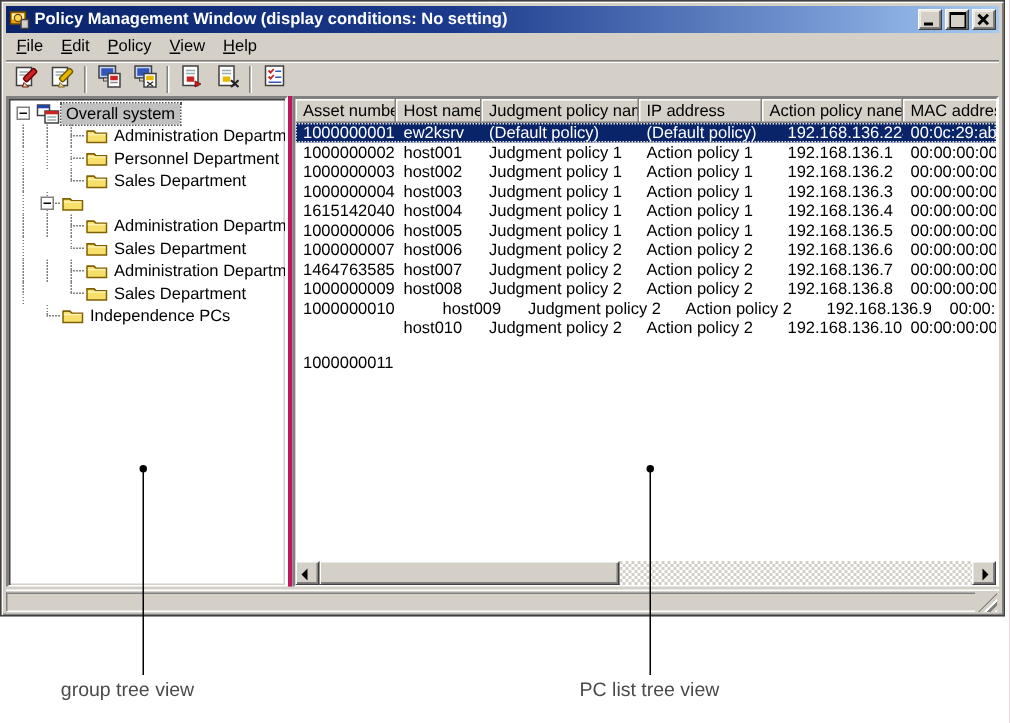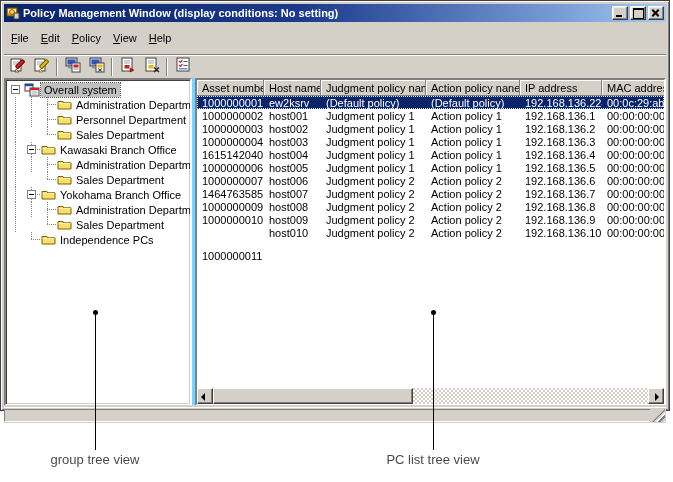--- a/index.html
+++ b/index.html
@@ -22,32 +22,32 @@
     border:1px solid; border-color:#fff #404040 #404040 #fff;
     box-shadow: inset -1px -1px 0 #808080, inset 1px 1px 0 #ecebe5; }
   .win-btn.min::before { content:""; position:absolute; left:3px; bottom:2px; width:6px; height:2px; background:#000; }
   .win-btn.max::before { content:""; position:absolute; left:2px; top:1px; width:9px; height:8px;
     border:1px solid #000; border-top-width:2px; }
   .win-btn.close::before,.win-btn.close::after { content:""; position:absolute; left:2px; top:5px;
     width:9px; height:2px; background:#000; }
   .win-btn.close::before { transform:rotate(45deg); }
   .win-btn.close::after { transform:rotate(-45deg); }
 
-  .menubar { height:32px; display:flex; align-items:center; padding-left:1px; background:#d4d0c8; }
+  .menubar { height:18px; display:flex; align-items:center; padding-left:1px; background:#d4d0c8; }
   .menu-item { font-size:11px; padding:2px 6px; color:#000; }
   .menu-item u { text-decoration:underline; }
 
   .toolbar { height:24px; display:flex; align-items:center; gap:1px; padding:1px 2px;
     border-top:1px solid #808080; box-shadow:0 1px 0 #fff inset; background:#d4d0c8; }
   .tool-btn { width:23px; height:21px; display:flex; align-items:center; justify-content:center; }
   .tool-sep { width:2px; height:18px; margin:0 2px;
     border-left:1px solid #808080; border-right:1px solid #fff; }
 
   
-  .main { position:relative; height:328px; background:#7dd3fc; }
+  .main { position:relative; height:328px; background:#be185d; }
   .pane { position:absolute; top:0; bottom:0; background:#fff;
     border:2px solid; border-color:#808080 #fff #fff #808080;
     box-shadow: inset 1px 1px 0 #404040, inset -1px -1px 0 #d4d0c8; overflow:hidden; }
   .tree-pane { left:0; width:188px; }
   .list-pane { left:191px; right:0; }
 
   
   .tree { padding:2px 0 0 2px; }
   .tree-row { display:flex; align-items:center; height:15px; white-space:nowrap; }
   .slot { width:16px; height:15px; flex:0 0 auto; position:relative; }
@@ -287,21 +287,20 @@
                 <div class="h-stub"></div>
                 <div class="expander"></div>
               </div>
               <div class="tree-icon">
                 <svg width="15" height="13" viewBox="0 0 15 13">
                   <path d="M1 3.5 L1 11 L14 11 L14 4.8 L7 4.8 L5.6 3.5 Z" fill="#f7df6c" stroke="#806000"></path>
                   <path d="M1 3.5 L5.6 3.5 L7 4.8" fill="none" stroke="#806000"></path>
                   <line x1="1.6" y1="5.6" x2="13.4" y2="5.6" stroke="#fdf3b5"></line>
                 </svg>
               </div>
-              <div class="tree-label">Kawasaki Branch Office</div>
             </div>
             <div class="tree-row">
               <div class="slot vline"></div>
               <div class="slot vline"></div>
               <div class="slot conn">
                 <div class="v-top"></div>
                 <div class="v-bot"></div>
                 <div class="h-stub"></div>
               </div>
               <div class="tree-icon">
@@ -321,37 +320,20 @@
                 <div class="h-stub"></div>
               </div>
               <div class="tree-icon">
                 <svg width="15" height="13" viewBox="0 0 15 13">
                   <path d="M1 3.5 L1 11 L14 11 L14 4.8 L7 4.8 L5.6 3.5 Z" fill="#f7df6c" stroke="#806000"></path>
                   <path d="M1 3.5 L5.6 3.5 L7 4.8" fill="none" stroke="#806000"></path>
                   <line x1="1.6" y1="5.6" x2="13.4" y2="5.6" stroke="#fdf3b5"></line>
                 </svg>
               </div>
               <div class="tree-label">Sales Department</div>
-            </div>
-            <div class="tree-row">
-              <div class="slot vline"></div>
-              <div class="slot conn">
-                <div class="v-top"></div>
-                <div class="v-bot"></div>
-                <div class="h-stub"></div>
-                <div class="expander"></div>
-              </div>
-              <div class="tree-icon">
-                <svg width="15" height="13" viewBox="0 0 15 13">
-                  <path d="M1 3.5 L1 11 L14 11 L14 4.8 L7 4.8 L5.6 3.5 Z" fill="#f7df6c" stroke="#806000"></path>
-                  <path d="M1 3.5 L5.6 3.5 L7 4.8" fill="none" stroke="#806000"></path>
-                  <line x1="1.6" y1="5.6" x2="13.4" y2="5.6" stroke="#fdf3b5"></line>
-                </svg>
-              </div>
-              <div class="tree-label">Yokohama Branch Office</div>
             </div>
             <div class="tree-row">
               <div class="slot vline"></div>
               <div class="slot vline"></div>
               <div class="slot conn">
                 <div class="v-top"></div>
                 <div class="v-bot"></div>
                 <div class="h-stub"></div>
               </div>
               <div class="tree-icon">
@@ -395,22 +377,22 @@
               <div class="tree-label">Independence PCs</div>
             </div>
           </div>
       </div>
 
       <div class="pane list-pane">
         <div class="lv-header">
             <div class="lv-hcell" style="width: 67px;">Asset number</div>
             <div class="lv-hcell" style="width: 57px;">Host name</div>
             <div class="lv-hcell" style="width: 105px;">Judgment policy name</div>
+            <div class="lv-hcell" style="width: 82px;">IP address</div>
             <div class="lv-hcell" style="width: 94px;">Action policy nane</div>
-            <div class="lv-hcell" style="width: 82px;">IP address</div>
             <div class="lv-hcell" style="width: 110px;">MAC address</div>
           </div>
         <div class="lv-body">
             <div class="lv-row selected">
               <div class="lv-cell" style="width: 67px;">1000000001</div>
               <div class="lv-cell" style="width: 57px;">ew2ksrv</div>
               <div class="lv-cell" style="width: 105px;">(Default policy)</div>
               <div class="lv-cell" style="width: 94px;">(Default policy)</div>
               <div class="lv-cell" style="width: 82px;">192.168.136.224</div>
               <div class="lv-cell" style="width: 110px;">00:0c:29:ab:</div>
@@ -474,21 +456,21 @@
             <div class="lv-row">
               <div class="lv-cell" style="width: 67px;">1000000009</div>
               <div class="lv-cell" style="width: 57px;">host008</div>
               <div class="lv-cell" style="width: 105px;">Judgment policy 2</div>
               <div class="lv-cell" style="width: 94px;">Action policy 2</div>
               <div class="lv-cell" style="width: 82px;">192.168.136.8</div>
               <div class="lv-cell" style="width: 110px;">00:00:00:00:</div>
             </div>
             <div class="lv-row">
               <div class="lv-cell" style="width: 67px;">1000000010</div>
-              <div class="lv-cell" style="width: 57px;">host009</div>
+              <div class="lv-cell" style="width: 57px; margin-left: 26px;">host009</div>
               <div class="lv-cell" style="width: 105px;">Judgment policy 2</div>
               <div class="lv-cell" style="width: 94px;">Action policy 2</div>
               <div class="lv-cell" style="width: 82px;">192.168.136.9</div>
               <div class="lv-cell" style="width: 110px;">00:00:00:00:</div>
             </div>
             <div class="lv-row">
               <div class="lv-cell" style="width: 67px; margin-top: 46px;">1000000011</div>
               <div class="lv-cell" style="width: 57px;">host010</div>
               <div class="lv-cell" style="width: 105px;">Judgment policy 2</div>
               <div class="lv-cell" style="width: 94px;">Action policy 2</div>
@@ -509,19 +491,19 @@
       </div>
     </div>
 
     <div class="statusbar">
       <span class="grip"></span>
     </div>
   </div>
 
   <span class="callout-dot" style="left:93px; top:310px;"></span>
   <span class="callout-line" style="left:95px; top:314px; height:136px;"></span>
-  <span class="callout-label" style="left:15px; top:452px;">group tree view</span>
+  <span class="callout-label" style="left:5px; top:452px;">group tree view</span>
 
   <span class="callout-dot" style="left:431px; top:310px;"></span>
   <span class="callout-line" style="left:433px; top:314px; height:136px;"></span>
   <span class="callout-label" style="left:353px; top:452px;">PC list tree view</span>
 
 </div>
 
 </body></html>

